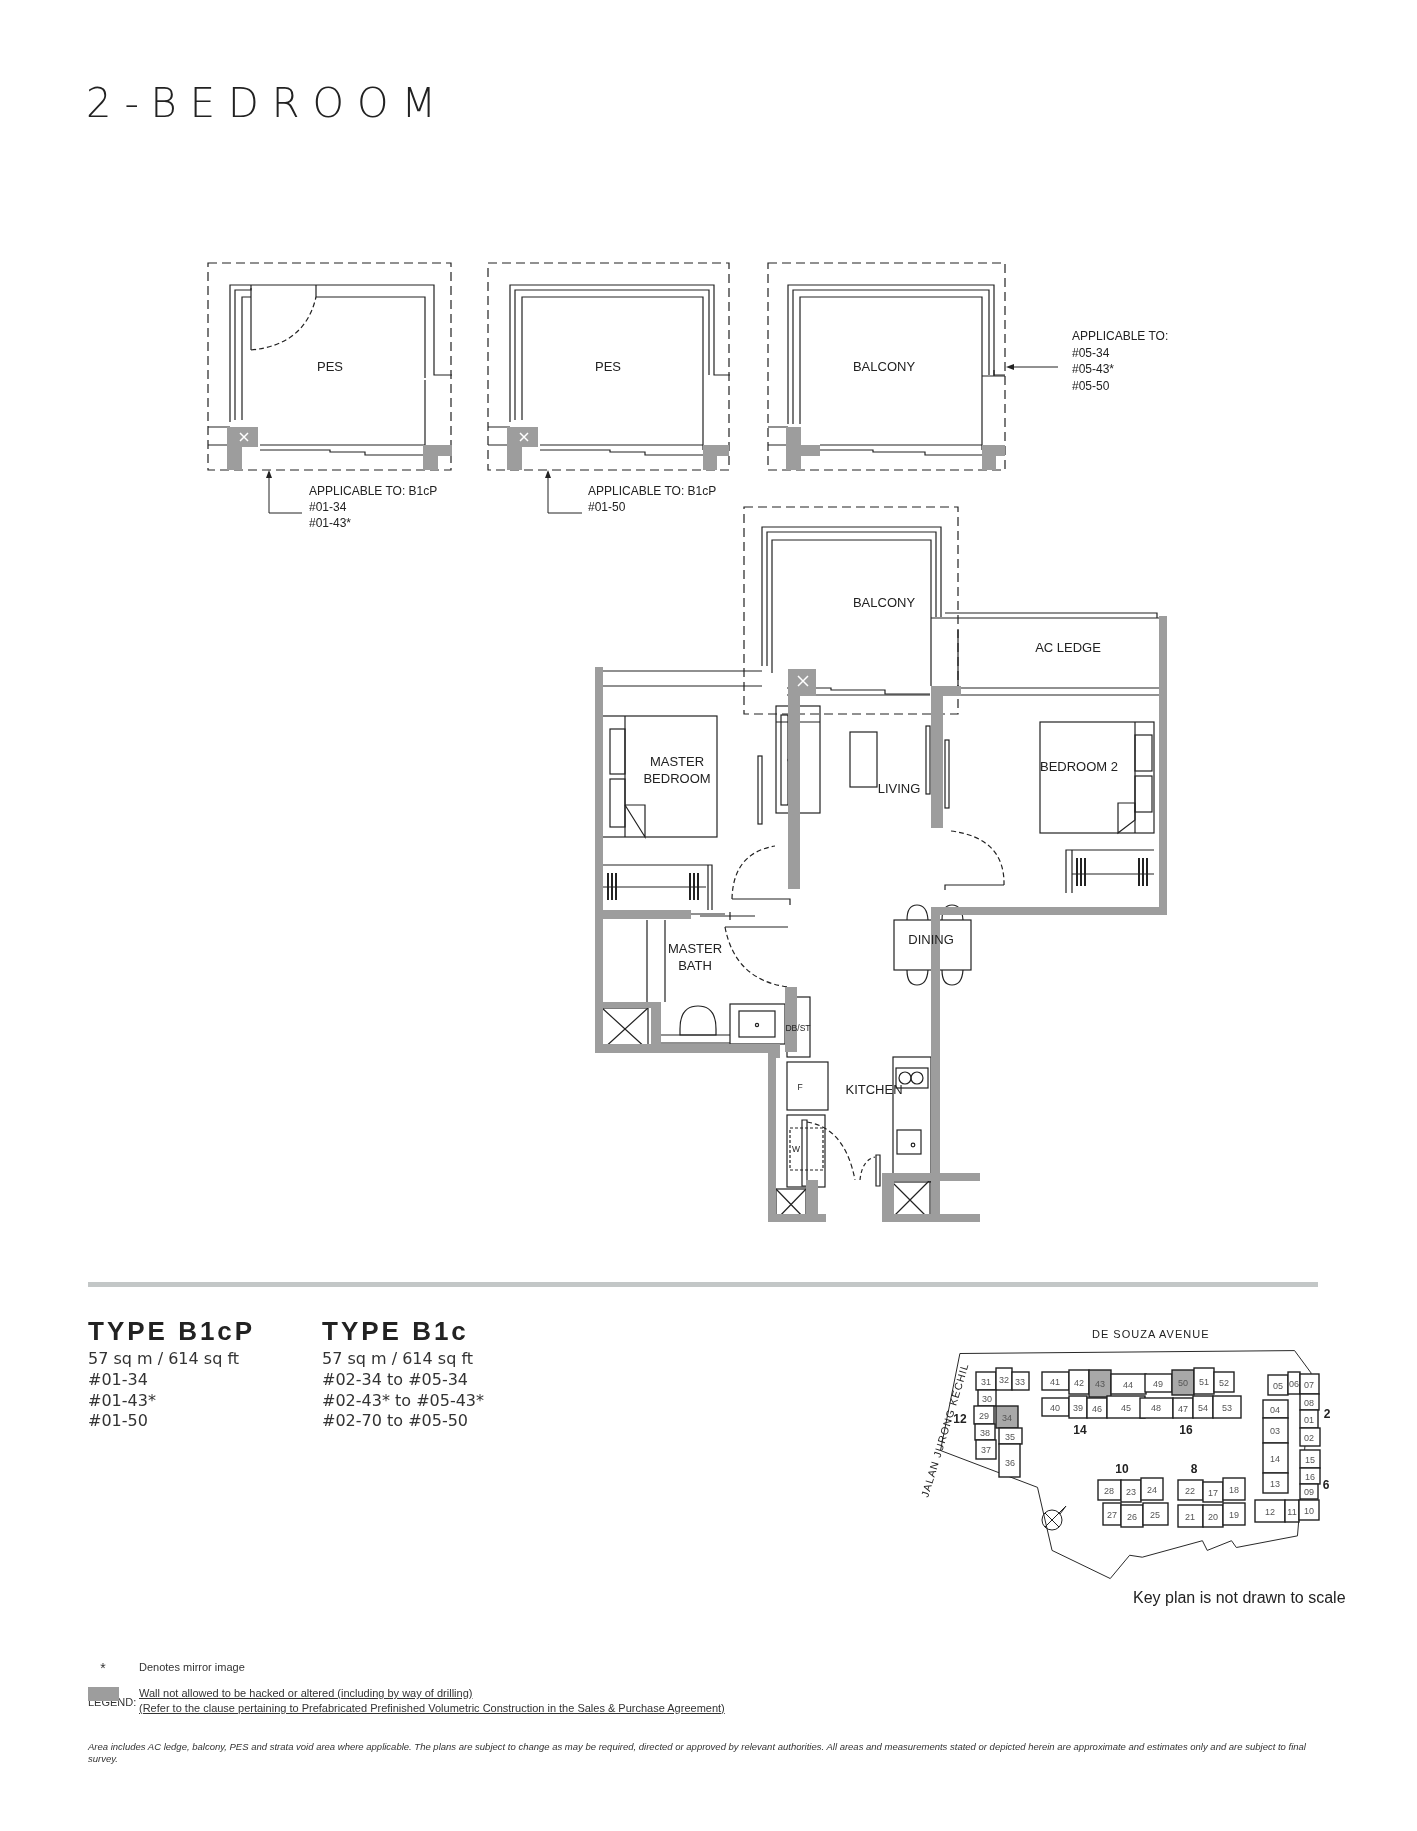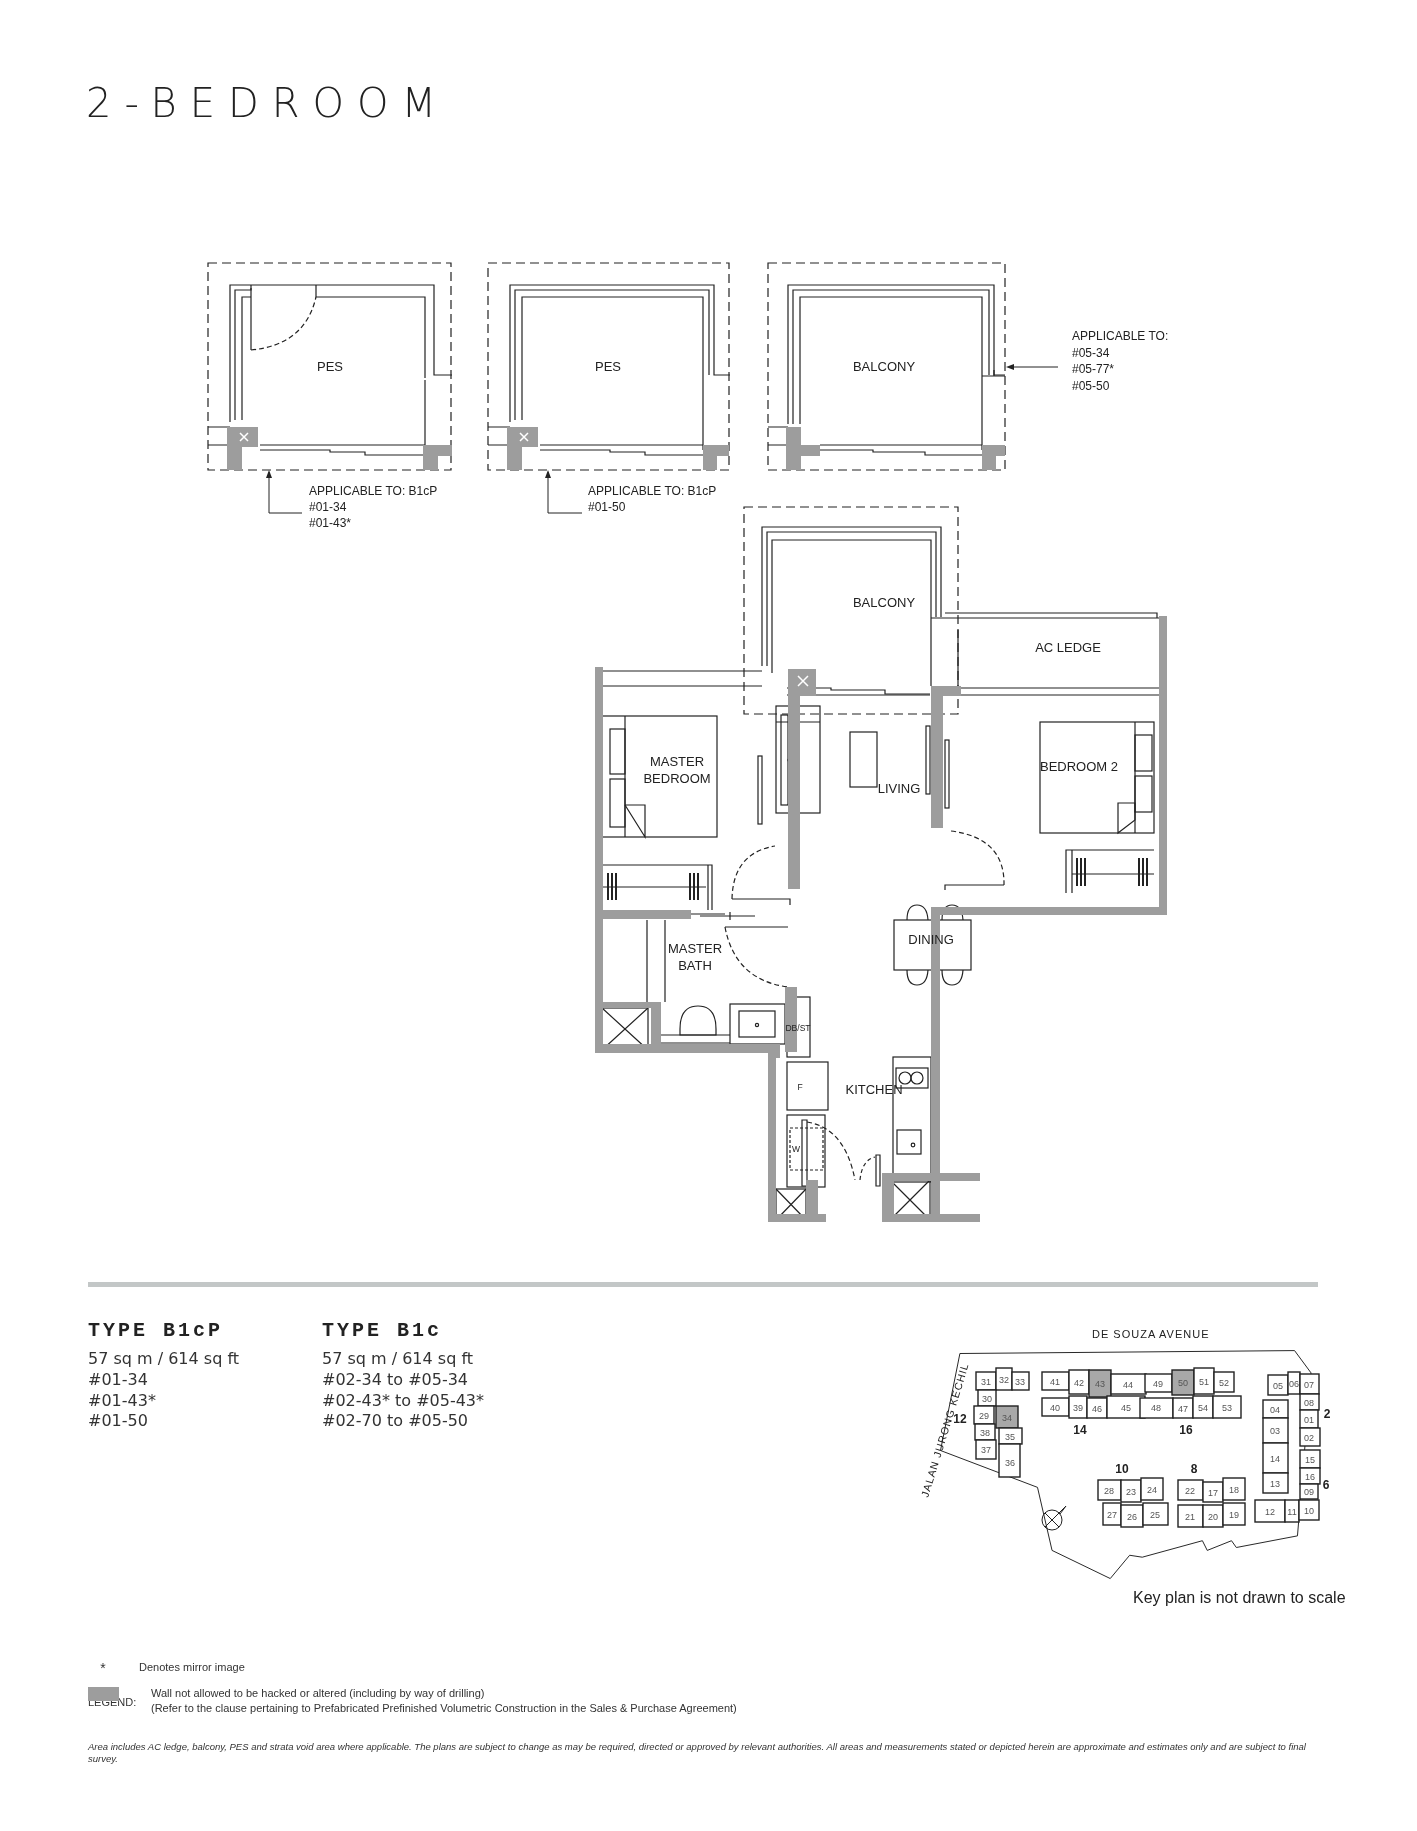--- a/index.html
+++ b/index.html
@@ -2,21 +2,21 @@
 <html><head>
 <meta charset="utf-8">
 <style>
   html, body { margin:0; padding:0; background:#ffffff; }
   body { width:1417px; height:1831px; position:relative; overflow:hidden; font-family:"Liberation Sans", sans-serif; color:#1e1e1e; }
   .abs { position:absolute; }
   .title { left:86px; top:80px; font-family:"DejaVu Sans", sans-serif; font-weight:300; font-size:40px; letter-spacing:13px; color:#222; }
   svg text { font-family:"Liberation Sans", sans-serif; }
   .divider { left:88px; top:1282px; width:1230px; height:5px; background:#c3c7c7; }
   .type-block { top:1316px; }
-  .type-title { font-family:Liberation Mono, monospace; font-weight:bold; font-size:20px; letter-spacing:3px; color:#222; line-height:30px; }
+  .type-title { font-family:Liberation Sans, sans-serif; font-weight:bold; font-size:26px; letter-spacing:3px; color:#222; line-height:30px; }
   .type-area { font-family:"DejaVu Sans", sans-serif; font-size:16px; color:#333; line-height:22px; margin-top:2px; }
   .type-unit { font-family:"DejaVu Sans", sans-serif; font-size:16px; color:#333; line-height:20.5px; }
   .legend-title { left:88px; top:1696px; font-size:11px; color:#333; }
   .legend-row { left:88px; font-size:11px; color:#333; display:flex; align-items:flex-start; }
   .legend-sym { width:30px; text-align:center; font-size:14px; }
   .legend-swatch { width:31px; height:14px; background:#9d9d9d; margin-top:1px; }
   .legend-text { margin-left:21px; line-height:15px; }
   .footnote { left:88px; top:1741px; width:1240px; font-size:9.5px; font-style:italic; color:#333; line-height:12px; }
   .keyplan-note { left:1133px; top:1589px; font-size:16px; color:#222; }
 </style>
@@ -96,21 +96,21 @@
   <div>#01-34</div>
   <div>#01-43*</div>
 </div>
 <div class="abs" style="left:588px;top:483px;font-size:12px;line-height:16px;color:#222;">
   <div>APPLICABLE TO: B1cP</div>
   <div>#01-50</div>
 </div>
 <div class="abs" style="left:1064px;top:328px;font-size:12px;line-height:16.5px;color:#222;margin-left:8px;">
   <div>APPLICABLE TO:</div>
   <div>#05-34</div>
-  <div>#05-77*</div>
+  <div>#05-43*</div>
   <div>#05-50</div>
 </div>
 
 <svg class="abs" style="left:0;top:0" width="1417" height="1240" viewBox="0 0 1417 1240">
 
   <rect x="744" y="507" width="214" height="207" fill="none" stroke="#222" stroke-width="1.2" stroke-dasharray="9 5"></rect>
   <g fill="none" stroke="#222" stroke-width="1.2">
 
     <path d="M762 666 V527 H941 V617"></path>
     <path d="M767 666 V532 H936 V617"></path>
@@ -425,19 +425,19 @@
 </svg>
 <div class="abs keyplan-note">Key plan is not drawn to scale</div>
 
 <div class="abs legend-title">LEGEND:</div>
 <div class="abs legend-row" style="top:1660px;">
   <span class="legend-sym">*</span>
   <span class="legend-text">Denotes mirror image</span>
 </div>
 <div class="abs legend-row" style="top:1686px;">
   <span class="legend-swatch"></span>
-  <div class="legend-text" style="margin-left:32px;">
+  <div class="legend-text" style="margin-left:20px;text-decoration:underline;">
     <div>Wall not allowed to be hacked or altered (including by way of drilling)</div>
     <div>(Refer to the clause pertaining to Prefabricated Prefinished Volumetric Construction in the Sales &amp; Purchase Agreement)</div>
   </div>
 </div>
 
 <div class="abs footnote">Area includes AC ledge, balcony, PES and strata void area where applicable. The plans are subject to change as may be required, directed or approved by relevant authorities. All areas and measurements stated or depicted herein are approximate and estimates only and are subject to final survey.</div>
 
 </body></html>

